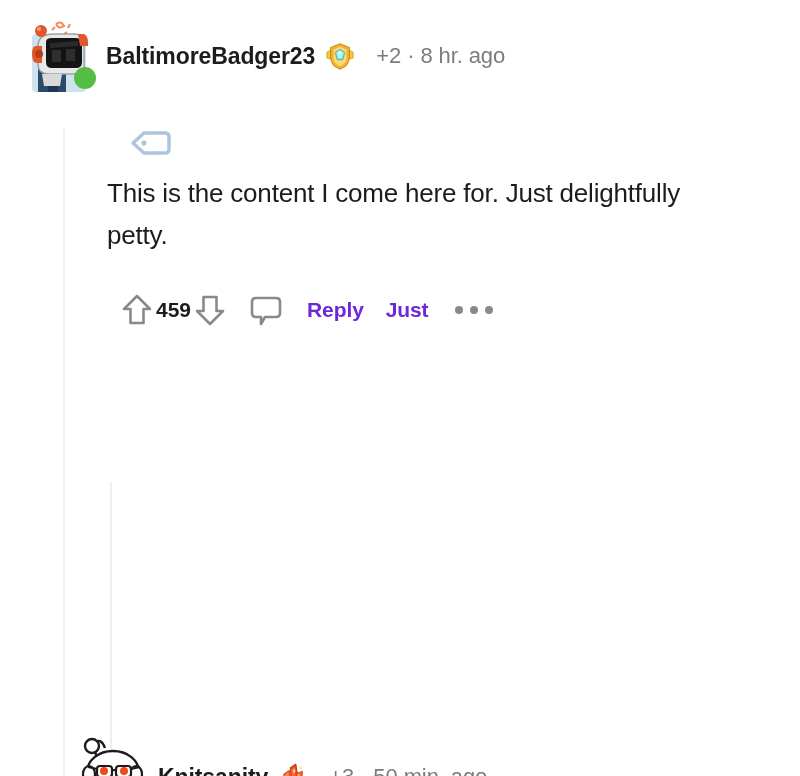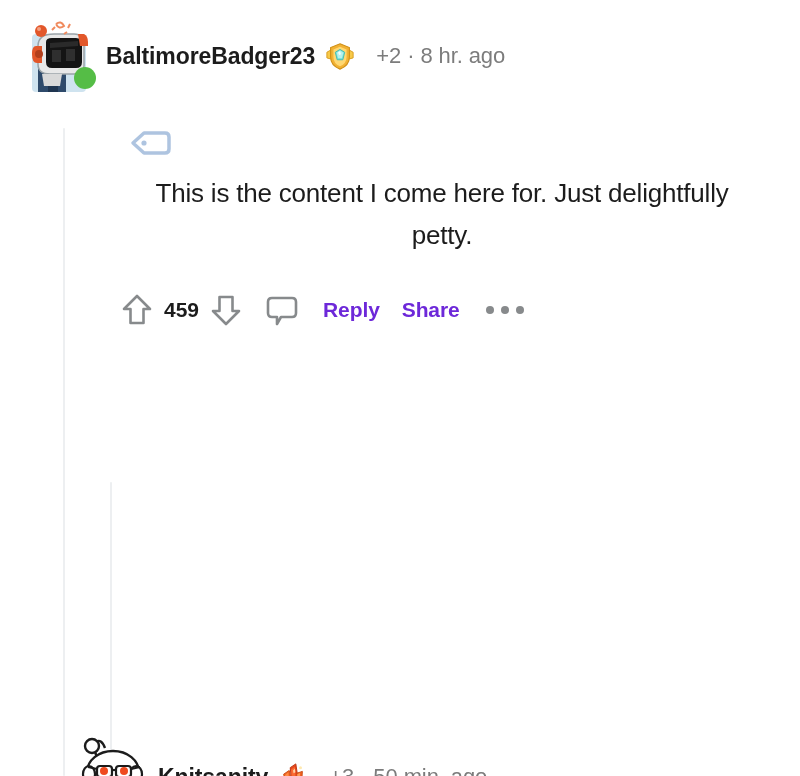--- a/index.html
+++ b/index.html
@@ -100,37 +100,37 @@
   .comment-d1 .tag-icon { left: 130px; top: 128px; }
 
   
   .comment-body {
     position: absolute;
     font-size: 26px;
     line-height: 42px;
     color: #1c1c1c;
     letter-spacing: -0.2px;
   }
-  .comment-d1 .comment-body { left: 132px; top: 172px; width: 620px; text-align: center; }
+  .comment-d1 .comment-body { left: 107px; top: 172px; width: 620px; }
 
   
   .actions {
     position: absolute;
     display: flex;
     align-items: center;
   }
   .comment-d1 .actions { left: 120px; top: 292px; }
 
   .vote-group { display: flex; align-items: center; }
   .arrow-icon { display: block; }
   .score {
     font-size: 21px;
     font-weight: 700;
     color: #1c1c1c;
-    margin: 0 10px;
+    margin: 0 2px;
     min-width: 10px;
     text-align: center;
   }
   .action-gap-sm { width: 22px; }
   .comment-icon { display: block; }
   .action-link {
     font-size: 21px;
     font-weight: 700;
     color: #6d28d9;
     margin-left: 22px;
@@ -226,21 +226,21 @@
         </svg>
       </div>
 
       <div class="action-gap-sm"></div>
 
       <svg class="comment-icon" width="36" height="36" viewBox="0 0 36 36">
         <path d="M7 6 L27 6 Q31 6 31 10 L31 21 Q31 25 27 25 L16 25 L12 32 L12 25 L7 25 Q3 25 3 21 L3 10 Q3 6 7 6 Z" fill="none" stroke="#878a8c" stroke-width="2.6" stroke-linejoin="round"></path>
       </svg>
 
       <span class="action-link">Reply</span>
-      <span class="action-link">Share</span>
+      <span class="action-link">Just</span>
 
       <div class="overflow-dots">
         <span></span>
           <span></span>
           <span></span>
       </div>
     </div>
   </div>
 
   <div class="comment comment-d2">

